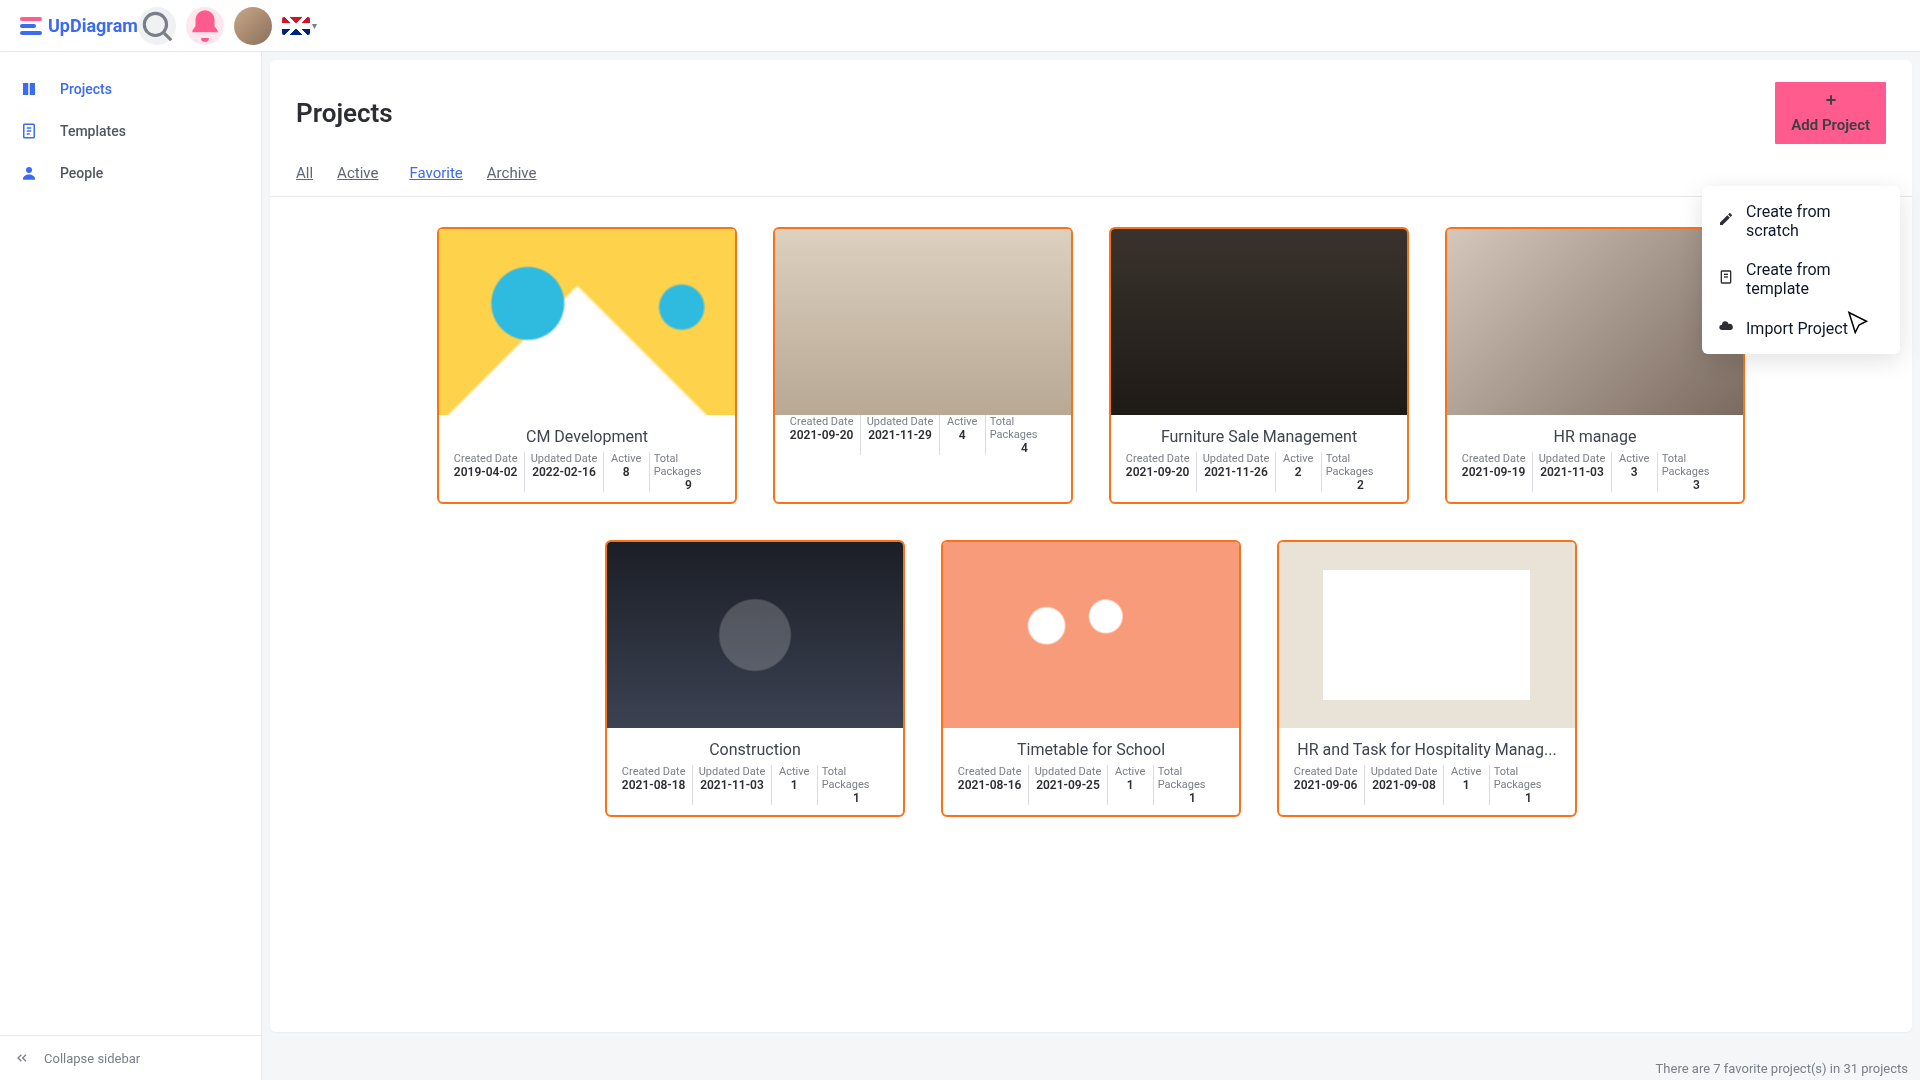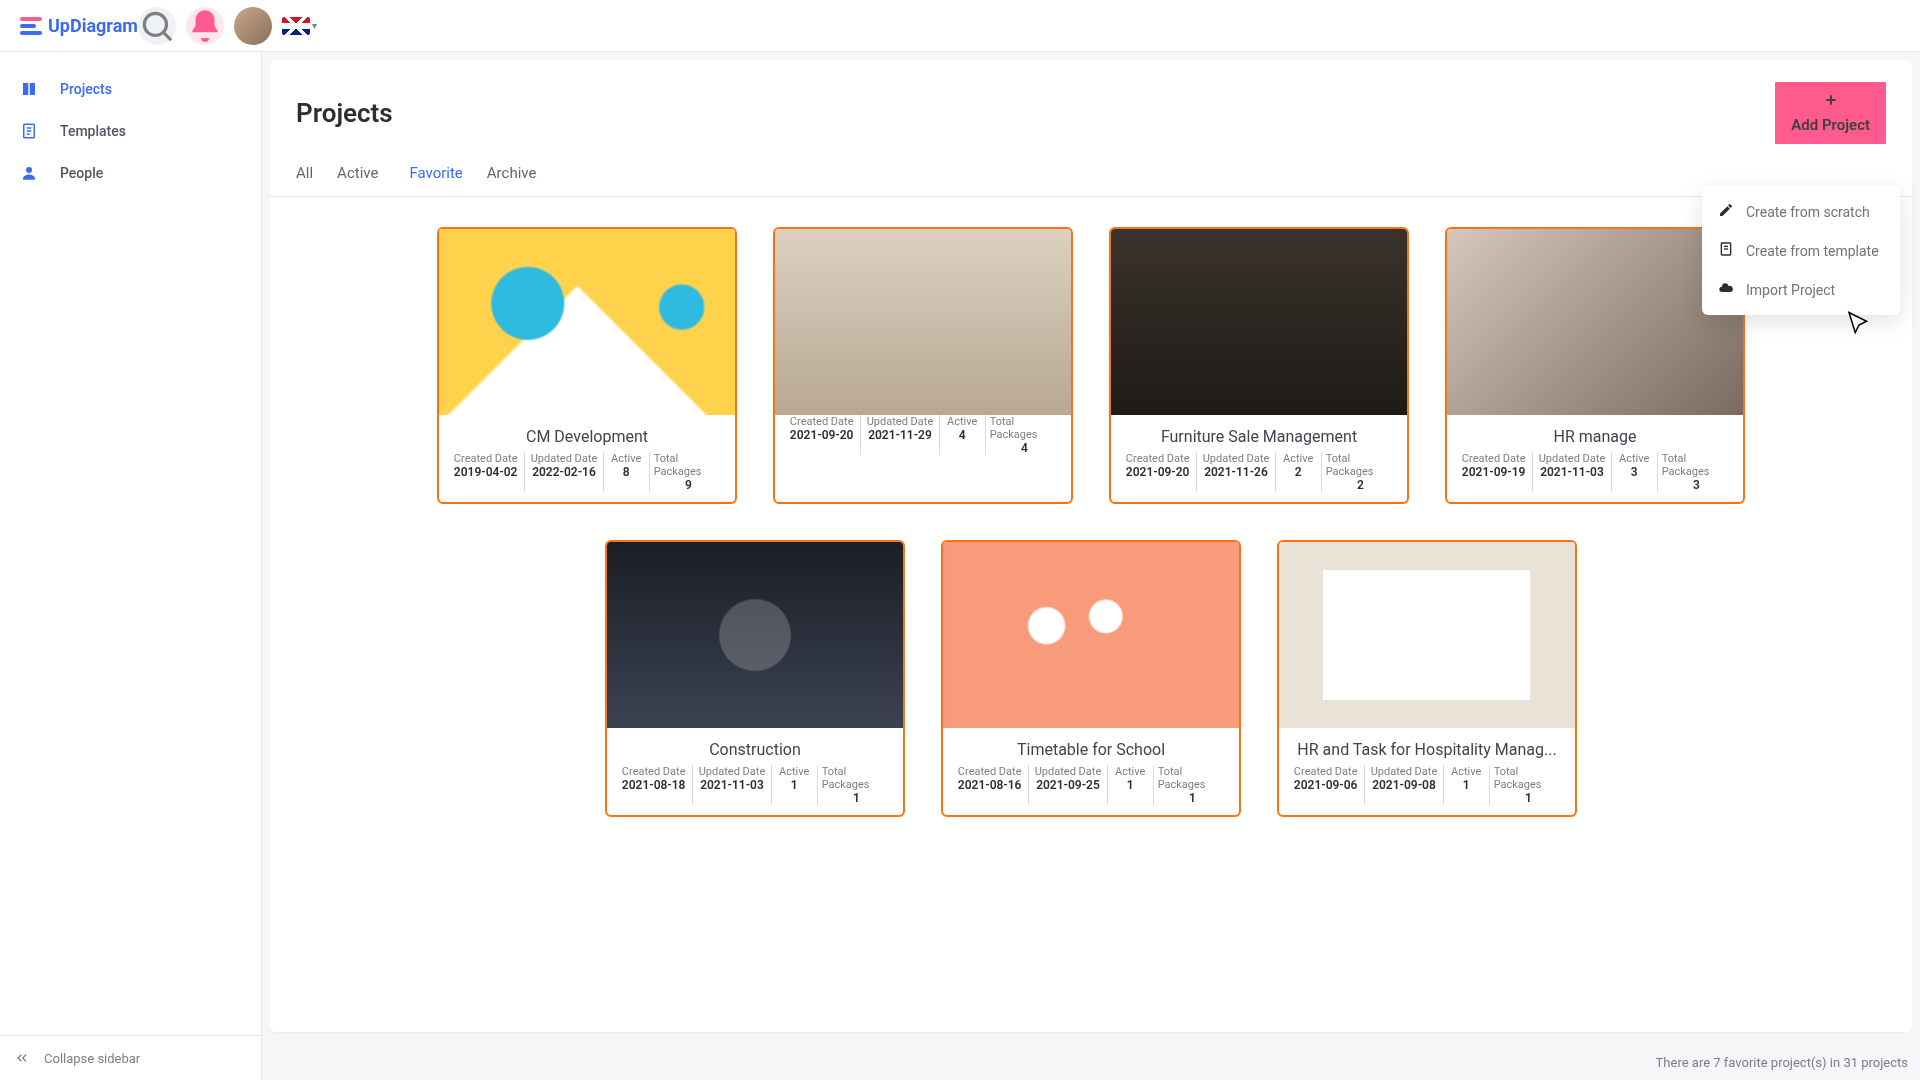--- a/index.html
+++ b/index.html
@@ -36,21 +36,21 @@
 .collapse-bar { border-top: 1px solid #e6e8ec; padding: 14px 14px; display: flex; align-items: center; gap: 14px; color: #7a7e87; font-size: 13px; cursor: pointer; }
 
 
 .main { position: absolute; left: 262px; right: 0; top: 52px; bottom: 0; padding: 8px; }
 .panel { background: #fff; border-radius: 6px; height: calc(100% - 40px); position: relative; display: flex; flex-direction: column; box-shadow: 0 1px 2px rgba(0,0,0,0.04); }
 .panel-head { display: flex; align-items: center; justify-content: space-between; padding: 22px 26px 0; }
 .page-title { font-size: 26px; font-weight: 600; color: #2c2e33; }
 .add-btn { background: #ff5b8f; color: #404040; border: none; border-radius: 1px; padding: 10px 16px; font-size: 15px; font-weight: 600; display: flex; align-items: center; gap: 8px; cursor: pointer; flex-direction: column; }
 .add-btn svg { width: 16px; height: 16px; }
 .tabs { display: flex; gap: 24px; padding: 20px 26px 0; border-bottom: 1px solid #e6e8ec; }
-.tab { font-size: 15px; color: #606672; padding-bottom: 14px; cursor: pointer; }
+.tab { font-size: 15px; color: #606672; padding-bottom: 14px; cursor: pointer; text-decoration: underline; }
 .tab.active { color: #3c6bf2; margin-left: 7px; }
 
 .grid { flex:1; overflow:auto; padding: 30px 90px; display: flex; flex-wrap: wrap; gap: 36px; justify-content: center; align-content: flex-start; }
 .card { width: 300px; border: 2px solid #f97316; border-radius: 6px; overflow: hidden; background: #fff; cursor: pointer; }
 .thumb { width: 100%; height: 186px; }
 .card-title { text-align: center; font-size: 16px; color: #3f4450; padding: 12px 6px 6px; white-space: nowrap; overflow: hidden; text-overflow: ellipsis; }
 .card-meta { display: flex; padding: 0 8px 10px; }
 .meta-col { flex: 1; display: flex; flex-direction: column; align-items: center; border-left: 1px solid #d9dbe0; padding: 0 4px; }
 .meta-col:first-child { border-left: none; }
 .meta-col.small { flex: 0 0 46px; }
@@ -71,26 +71,26 @@
 .th6 { background:
   radial-gradient(circle at 35% 45%, #fff 0 8%, transparent 9%),
   radial-gradient(circle at 55% 40%, #fff 0 8%, transparent 9%),
   #f79b7a; }
 .th7 { background:
   linear-gradient(#fff,#fff) center/70% 70% no-repeat,
   #e9e2d7; }
 
 
 .dropdown { position: absolute; top: 134px; right: 20px; width: 198px; background: #fff; border-radius: 6px; box-shadow: 0 6px 24px rgba(0,0,0,0.12); padding: 6px 0; z-index: 50; }
-.dd-item { display: flex; align-items: center; gap: 12px; padding: 10px 16px; font-size: 14px; color: #737373; cursor: pointer; }
+.dd-item { display: flex; align-items: center; gap: 12px; padding: 10px 16px; font-size: 16px; color: #0f172a; cursor: pointer; }
 .dd-item svg { width: 16px; height: 16px; color: #2c2e33; }
 
 .cursor-svg { position: absolute; top: 258px; right: 46px; width: 30px; height: 30px; z-index: 60; pointer-events: none; }
 
-.footer-note { position: absolute; right: 12px; bottom: 10px; font-size: 13px; color: #7a7e87; }
+.footer-note { position: absolute; right: 12px; bottom: 4px; font-size: 13px; color: #7a7e87; }
 </style>
 </head>
 <body>
 
 <div class="header">
   <div class="logo">
     <div class="logo-icon">
         <span></span>
         <span></span>
         <span></span>

